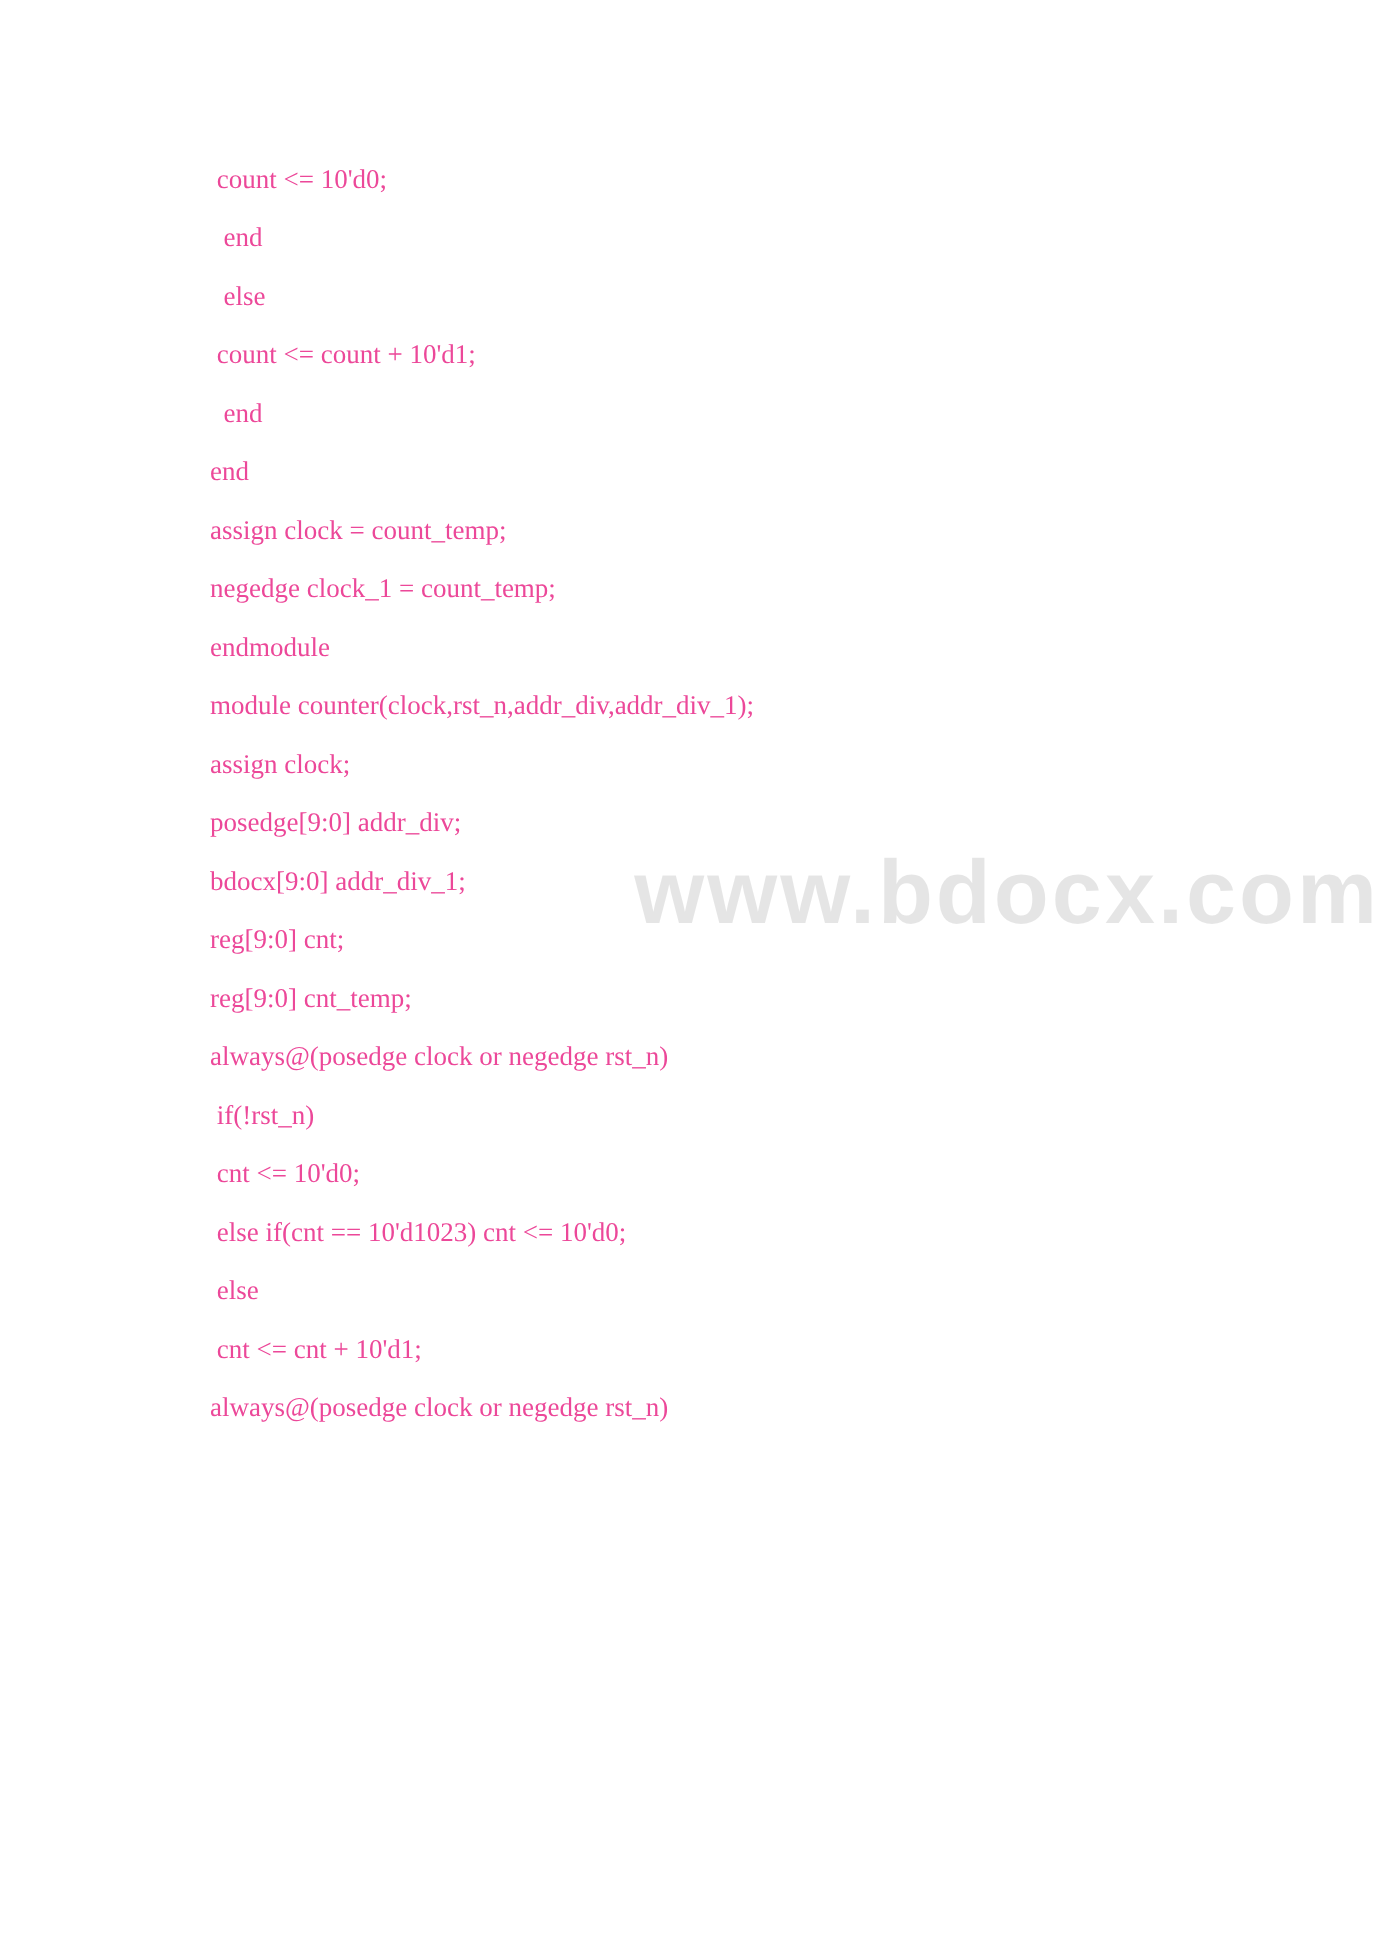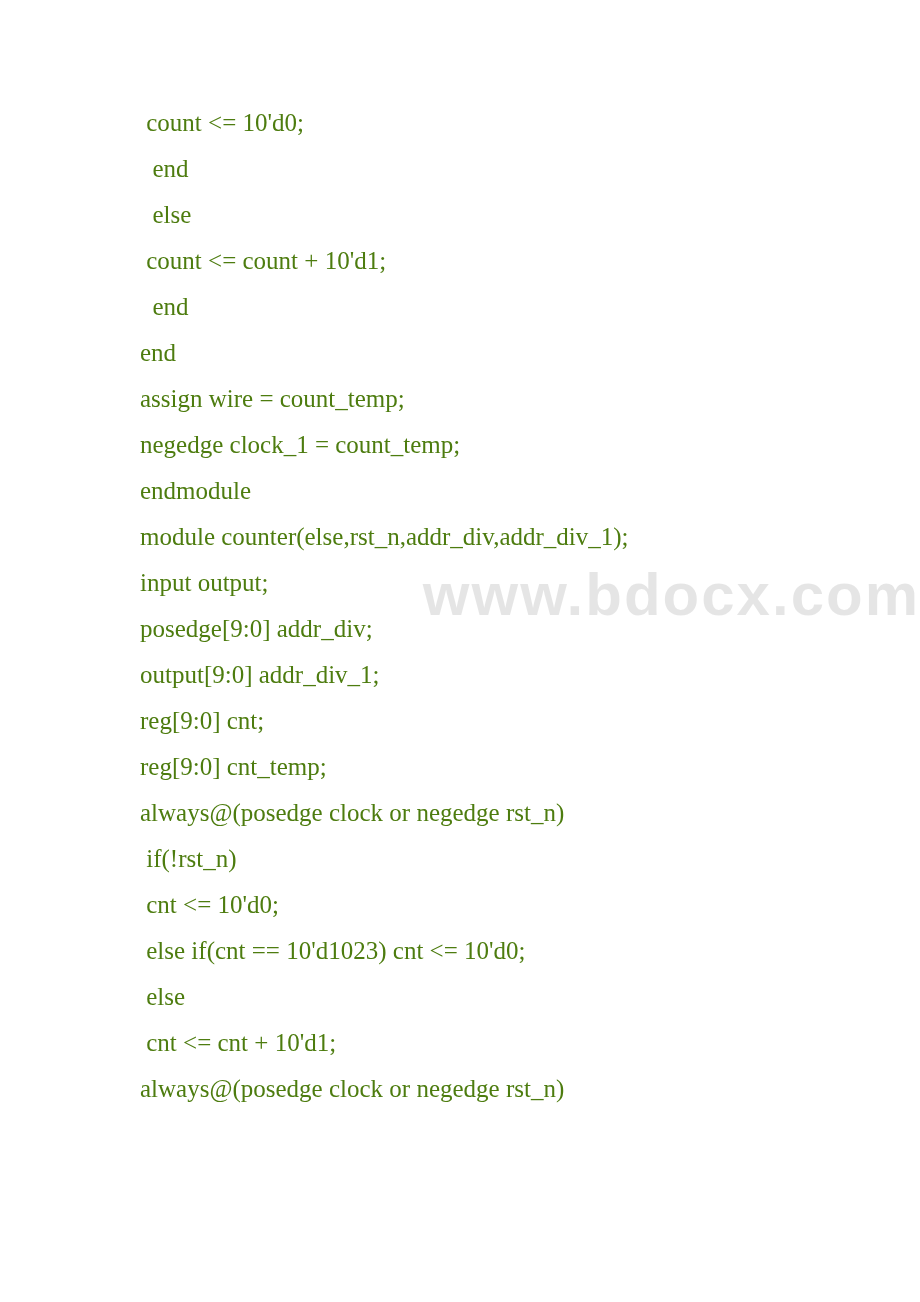--- a/index.html
+++ b/index.html
@@ -10,22 +10,22 @@
     font-family: "Times New Roman", Times, serif;
   }
   .page {
     position: relative;
     width: 920px;
     min-height: 1302px;
     box-sizing: border-box;
     padding: 110px 140px 80px 140px;
   }
   .code-line {
-    font-size: 25px;
-    color: #4d7c0f;
+    font-size: 18px;
+    color: #ec4899;
     line-height: 1.0;
     margin: 0 0 21px 0;
     white-space: pre;
     position: relative;
     z-index: 2;
   }
   .watermark {
     position: absolute;
     top: 560px;
     left: 0;
@@ -46,28 +46,28 @@
 
 <div class="page">
   <div class="watermark">www.bdocx.com</div>
 
   <p class="code-line"> count &lt;= 10'd0;</p>
   <p class="code-line">  end</p>
   <p class="code-line">  else</p>
   <p class="code-line"> count &lt;= count + 10'd1;</p>
   <p class="code-line">  end</p>
   <p class="code-line">end</p>
-  <p class="code-line">assign wire = count_temp;</p>
+  <p class="code-line">assign clock = count_temp;</p>
   <p class="code-line">negedge clock_1 = count_temp;</p>
   <p class="code-line">endmodule</p>
   <p class="code-line"></p>
-  <p class="code-line">module counter(else,rst_n,addr_div,addr_div_1);</p>
-  <p class="code-line">input output;</p>
+  <p class="code-line">module counter(clock,rst_n,addr_div,addr_div_1);</p>
+  <p class="code-line">assign clock;</p>
   <p class="code-line">posedge[9:0] addr_div;</p>
-  <p class="code-line">output[9:0] addr_div_1;</p>
+  <p class="code-line">bdocx[9:0] addr_div_1;</p>
   <p class="code-line">reg[9:0] cnt;</p>
   <p class="code-line">reg[9:0] cnt_temp;</p>
   <p class="code-line">always@(posedge clock or negedge rst_n)</p>
   <p class="code-line"> if(!rst_n)</p>
   <p class="code-line"> cnt &lt;= 10'd0;</p>
   <p class="code-line"> else if(cnt == 10'd1023) cnt &lt;= 10'd0;</p>
   <p class="code-line"> else</p>
   <p class="code-line"> cnt &lt;= cnt + 10'd1;</p>
   <p class="code-line">always@(posedge clock or negedge rst_n)</p>
 </div>

